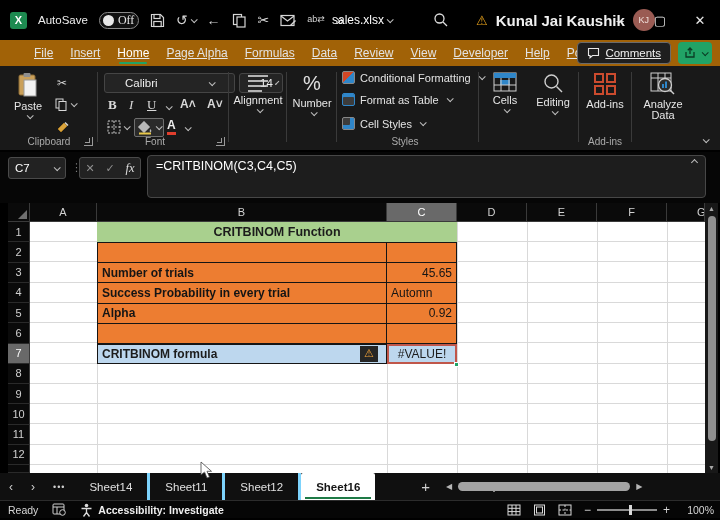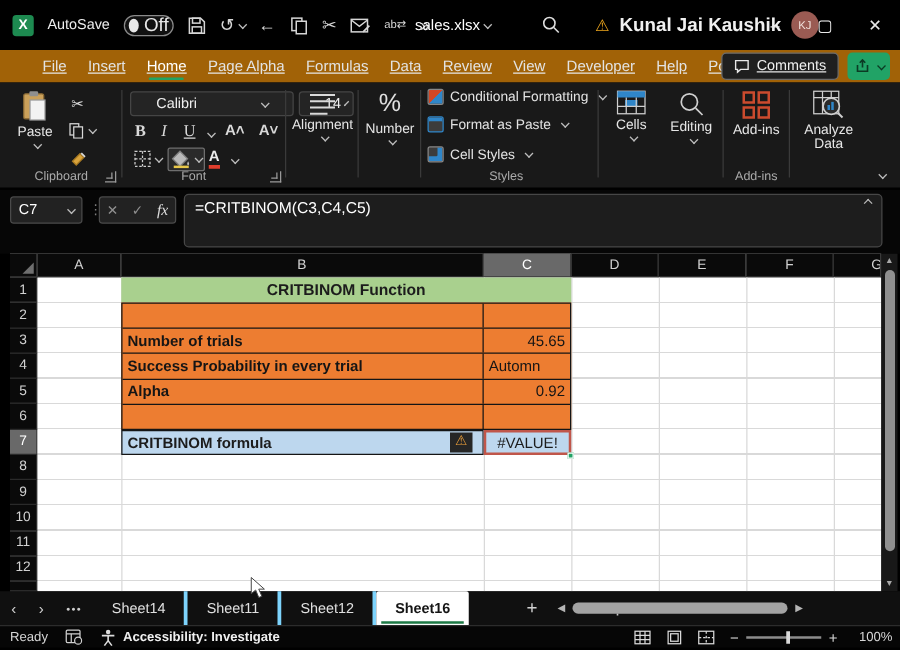--- a/index.html
+++ b/index.html
@@ -7,21 +7,21 @@
   body { font-family:"Liberation Sans", sans-serif; }
   .window { position:relative; width:720px; height:520px; background:#000; overflow:hidden; color:#e8e8e8; }
 
   
   .titlebar { position:absolute; left:0; top:0; width:720px; height:40px; background:#000; }
   .qat { position:absolute; left:10px; top:0; height:40px; display:flex; align-items:center; gap:11px; }
   .excel-logo { width:17px; height:17px; background:#1d8a50; border-radius:3px; color:#fff; font-weight:bold; font-size:11px; display:flex; align-items:center; justify-content:center; }
   .autosave-label { font-size:11.5px; color:#ededed; }
   .toggle { width:40px; height:17px; border:1px solid #8a8a8a; border-radius:9px; background:#111; display:flex; align-items:center; gap:4px; padding:0 3px; cursor:pointer; }
   .knob { width:11px; height:11px; border-radius:50%; background:#e8e8e8; }
-  .toggle-state { font-size:15px; color:#e8e8e8; }
+  .toggle-state { font-size:12px; color:#e8e8e8;font-family:Liberation Serif, serif; }
   .qicon { color:#d6d6d6; font-size:14px; line-height:1; display:flex; align-items:center; }
   .qicon svg { display:block; }
   .chev { display:inline-block; width:5px; height:5px; border-right:1.2px solid #bdbdbd; border-bottom:1.2px solid #bdbdbd; transform:rotate(45deg) translateY(-1px); margin-left:3px; }
   .chev-up { transform:rotate(225deg); }
   .abrep { font-size:9px; line-height:0.8; color:#d6d6d6; text-align:center; }
   .filename { position:absolute; left:332px; top:0; height:40px; display:flex; align-items:center; font-size:12px; color:#fff; cursor:pointer; }
   .search-btn { position:absolute; left:430px; top:9px; width:22px; height:22px; display:flex; align-items:center; justify-content:center; cursor:pointer; }
   .account { position:absolute; left:476px; top:0; height:40px; display:flex; align-items:center; gap:8px; }
   .warn-glyph { color:#eca51c; font-size:13px; }
   .user-name { font-size:15px; color:#f0f0f0;font-weight:bold; }
@@ -307,21 +307,21 @@
     </div>
     <div class="rsep" style="left:336px;"></div>
 
     <div class="stylerow" style="left:342px; top:5px;">
       <span class="mini" style="background:linear-gradient(135deg,#d24726 50%,#2f86c9 50%); border:1px solid #888;"></span>
       <span>Conditional Formatting</span>
         <span class="chev"></span>
     </div>
     <div class="stylerow" style="left:342px; top:27px;">
       <span class="mini" style="background:#3c3c3c; border:1px solid #2f86c9; box-shadow:inset 0 3px 0 #2f86c9;"></span>
-      <span>Format as Paste</span>
+      <span>Format as Table</span>
         <span class="chev"></span>
     </div>
     <div class="stylerow" style="left:342px; top:51px;">
       <span class="mini" style="background:#3c3c3c; border:1px solid #888; box-shadow:inset -4px -4px 0 #2f86c9;"></span>
       <span>Cell Styles</span>
         <span class="chev"></span>
     </div>
     <span class="grouplabel" style="left:370px; width:70px;">Styles</span>
     <div class="rsep" style="left:478px;"></div>
 

